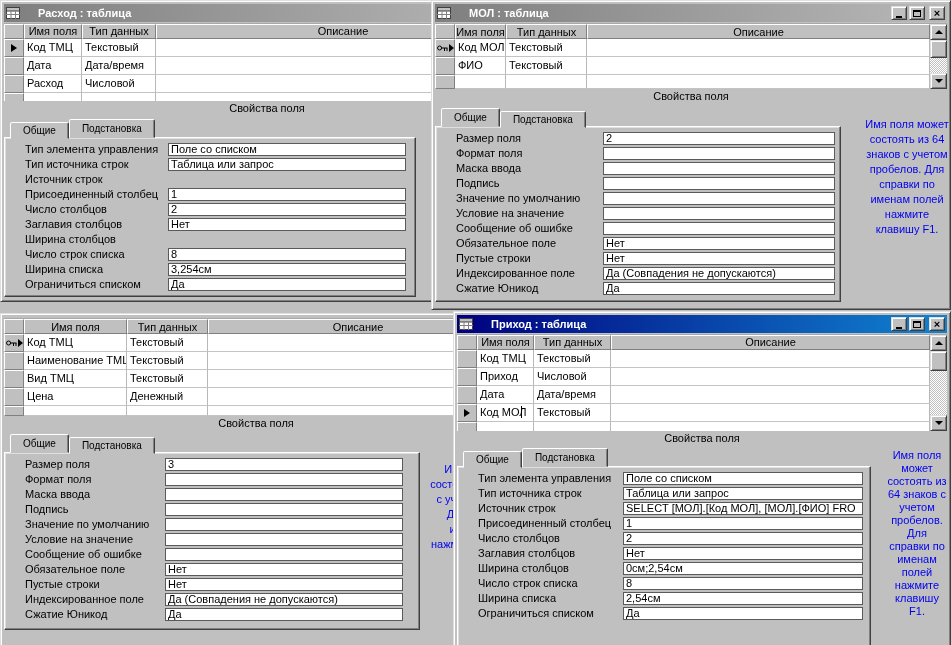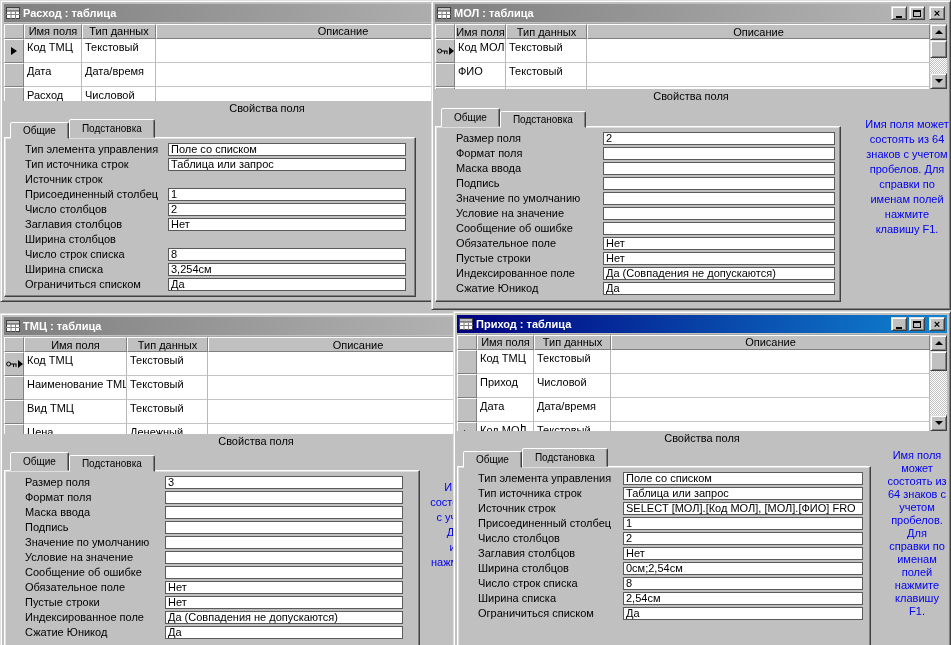--- a/index.html
+++ b/index.html
@@ -10,40 +10,40 @@
     -webkit-font-smoothing:none;
   }
   
   .window{
     position:absolute;background:#c0c0c0;
     border:1px solid;border-color:#dfdfdf #404040 #404040 #dfdfdf;
     box-shadow:inset 1px 1px 0 #ffffff, inset -1px -1px 0 #808080;
     padding:3px;box-sizing:border-box;
   }
   .titlebar{
-    height:18px;display:flex;align-items:center;gap:3px;
+    height:18px;display:flex;align-items:center;gap:18px;
     padding:0 2px;position:relative;overflow:hidden;
   }
   .titlebar.inactive{background:linear-gradient(90deg,#7f7f7f,#b8b8b8);}
   .titlebar.active{background:linear-gradient(90deg,#00007f,#1084d0);}
   .title-text{color:#fff;font-weight:bold;font-size:11px;white-space:nowrap;}
   .win-buttons{position:absolute;right:2px;top:2px;display:flex;gap:2px;}
   .wbtn{
     width:16px;height:14px;background:#c0c0c0;box-sizing:border-box;
     border:1px solid;border-color:#dfdfdf #404040 #404040 #dfdfdf;
     box-shadow:inset 1px 1px 0 #fff, inset -1px -1px 0 #808080;
     display:flex;align-items:center;justify-content:center;
     font-size:11px;font-weight:bold;color:#000;line-height:10px;
   }
   .wbtn.close{margin-left:2px;}
   .g-min{width:6px;height:2px;background:#000;margin-top:7px;}
   .g-max{width:8px;height:7px;border:1px solid #000;border-top-width:2px;box-sizing:border-box;}
   
   .gridwrap{margin-top:1px;background:#fff;overflow:hidden;border-top:1px solid #a8a8a8;}
-  .grow{display:flex;height:24px;box-sizing:border-box;background:#fff;}
+  .grow{display:flex;height:18px;box-sizing:border-box;background:#fff;}
   .grow.header{height:15px;}
   .grow.partial{overflow:hidden;}
   .cell{
     font-size:11px;padding:2px 3px 0;box-sizing:border-box;white-space:nowrap;overflow:hidden;
     border-right:1px solid #b8b8b8;border-bottom:1px solid #c4c4c4;position:relative;
   }
   .hcell{
     background:#c0c0c0;font-size:11px;display:flex;align-items:center;justify-content:center;
     box-sizing:border-box;border:1px solid;border-color:#ffffff #808080 #808080 #ffffff;
     white-space:nowrap;overflow:hidden;
@@ -348,31 +348,20 @@
       <div class="prop-row">
           <span class="prop-label">Сжатие Юникод</span>
           <span class="prop-input">Да</span>
         </div>
     </div>
     <div class="help-box">Имя поля может состоять из 64 знаков с учетом пробелов. Для справки по именам полей нажмите клавишу F1.</div>
   </div>
 </div>
 
 <div class="window" id="win-tmc">
-  <div class="titlebar inactive">
-    <svg class="ticon" width="14" height="12" viewBox="0 0 14 12">
-        <rect x="0.5" y="0.5" width="13" height="11" fill="#fff" stroke="#404040"></rect>
-        <rect x="1" y="1" width="12" height="3" fill="#c0c0c0"></rect>
-        <line x1="0" y1="4" x2="14" y2="4" stroke="#404040"></line>
-        <line x1="0" y1="7.5" x2="14" y2="7.5" stroke="#808080"></line>
-        <line x1="5" y1="4" x2="5" y2="12" stroke="#808080"></line>
-        <line x1="9.5" y1="4" x2="9.5" y2="12" stroke="#808080"></line>
-      </svg>
-    <span class="title-text">ТМЦ : таблица</span>
-  </div>
   <div class="gridwrap" style="height:97px;">
     <div class="grow header">
       <div class="sel"></div>
       <div class="hcell col-name">Имя поля</div>
       <div class="hcell col-type">Тип данных</div>
       <div class="hcell col-desc">Описание</div>
     </div>
     <div class="grow">
       <div class="sel">
         <svg class="key-icon" width="11" height="8" viewBox="0 0 11 8">

